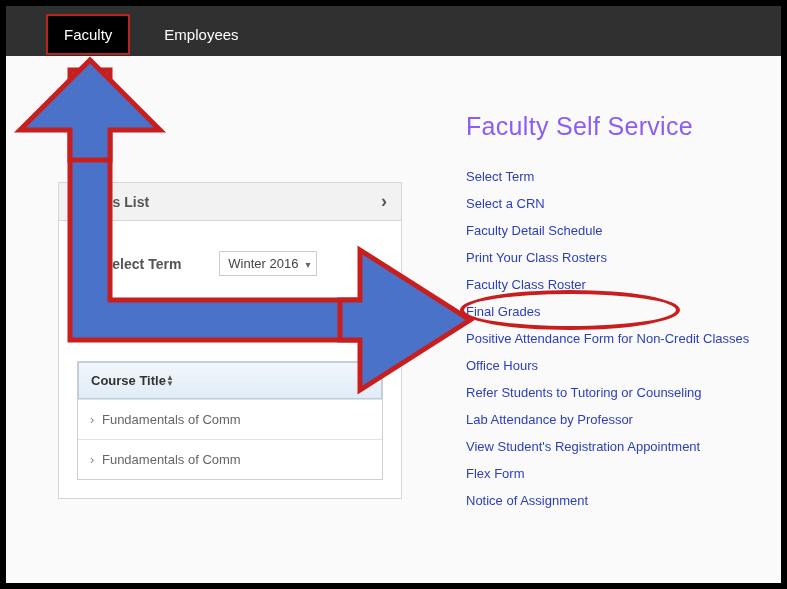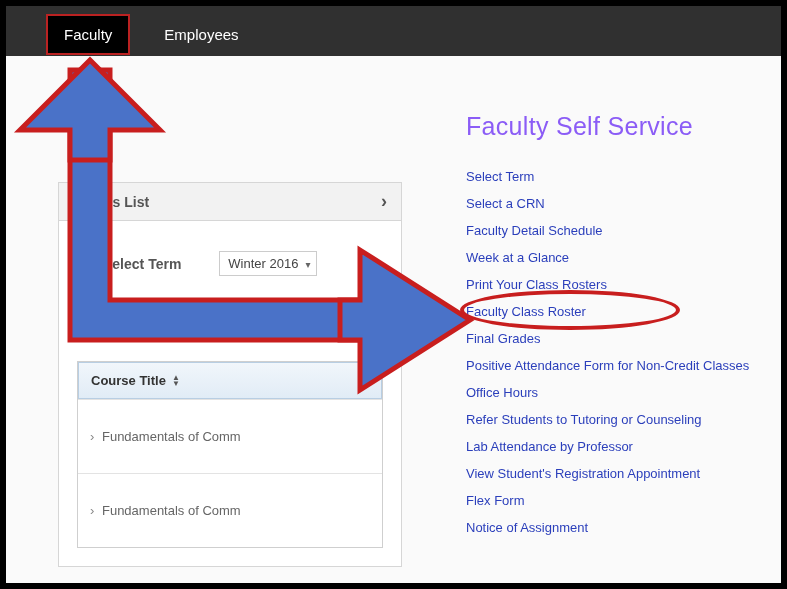--- a/index.html
+++ b/index.html
@@ -106,29 +106,28 @@
   }
   .ct-header {
     background: linear-gradient(#f1f6fb, #e1ecf6);
     border: 1px solid #b8cee3;
     padding: 10px 12px;
     font-size: 13px;
     font-weight: bold;
     color: #333;
     display: flex;
     align-items: center;
-    gap: 6px;
   }
   .sort-icons {
     display: inline-flex; flex-direction: column;
     font-size: 8px; line-height: 6px; color: #555;
   }
   .ct-row {
     border-top: 1px solid #e3e3e3;
-    padding: 29px 12px;
+    padding: 12px 12px;
     font-size: 13px;
     color: #666;
     cursor: pointer;
   }
   .ct-row .exp { color: #888; margin-right: 4px; }
   
   .rightpanel {
     position: absolute;
     left: 460px;
     top: 56px;
@@ -220,21 +219,20 @@
       </div>
     </div>
   </div>
 
   <div class="rightpanel">
     <div class="rp-title">Faculty Self Service</div>
     <div class="rp-links">
       <a>Select Term</a>
       <a>Select a CRN</a>
       <a>Faculty Detail Schedule</a>
-      <a>Week at a Glance</a>
       <a>Print Your Class Rosters</a>
       <a>Faculty Class Roster</a>
       <a>Final Grades</a>
       <a>Positive Attendance Form for Non-Credit Classes</a>
       <a>Office Hours</a>
       <a>Refer Students to Tutoring or Counseling</a>
       <a>Lab Attendance by Professor</a>
       <a>View Student's Registration Appointment</a>
       <a>Flex Form</a>
       <a>Notice of Assignment</a>

